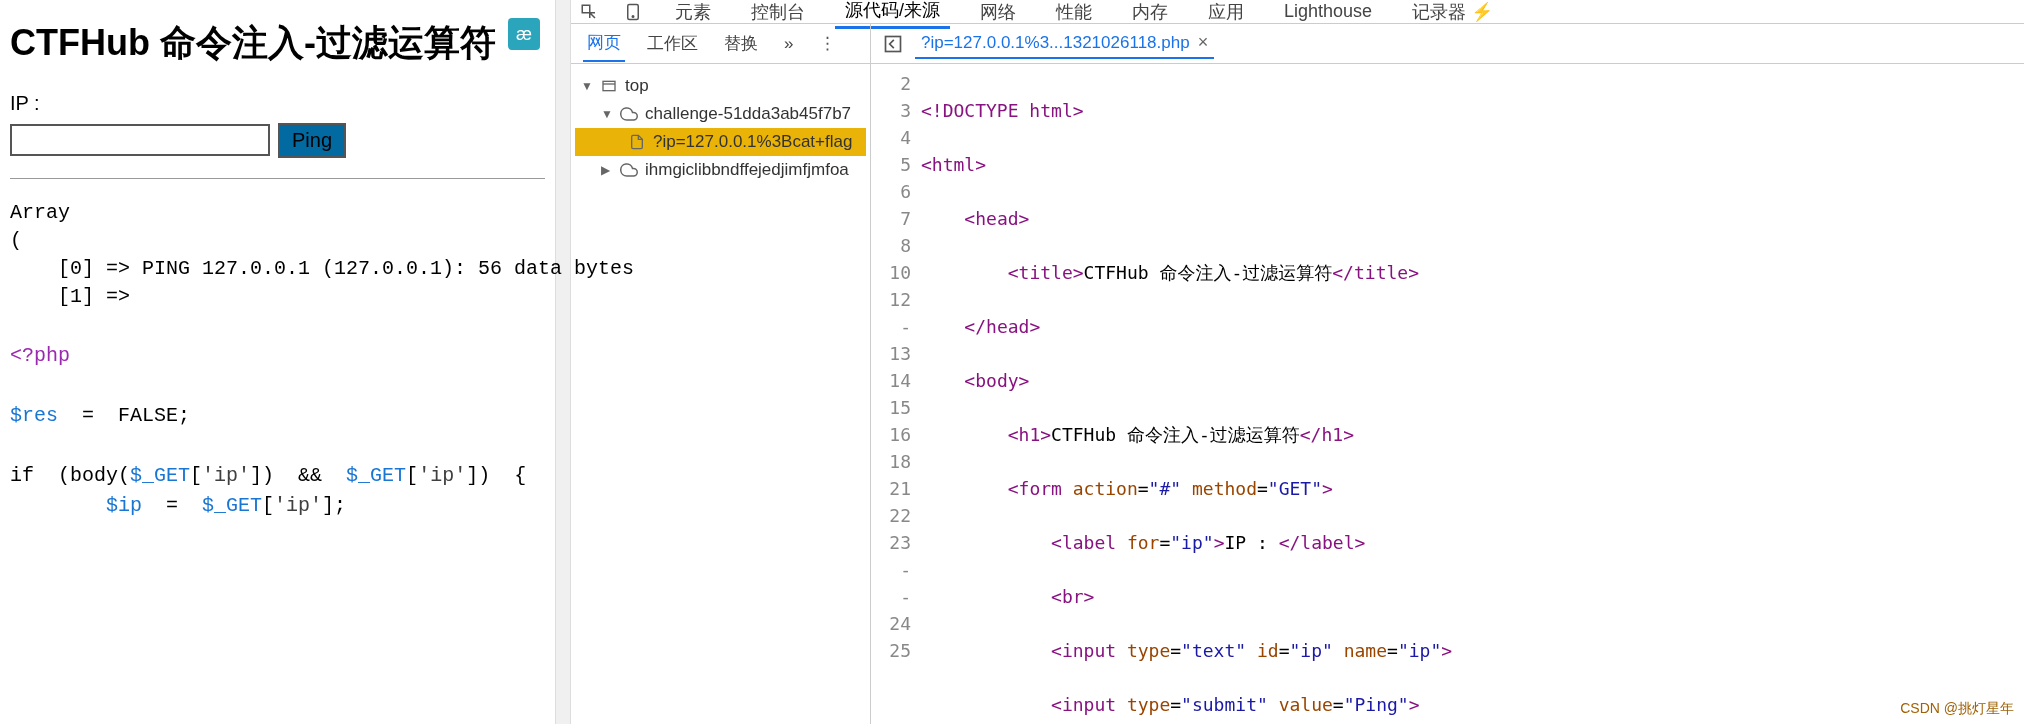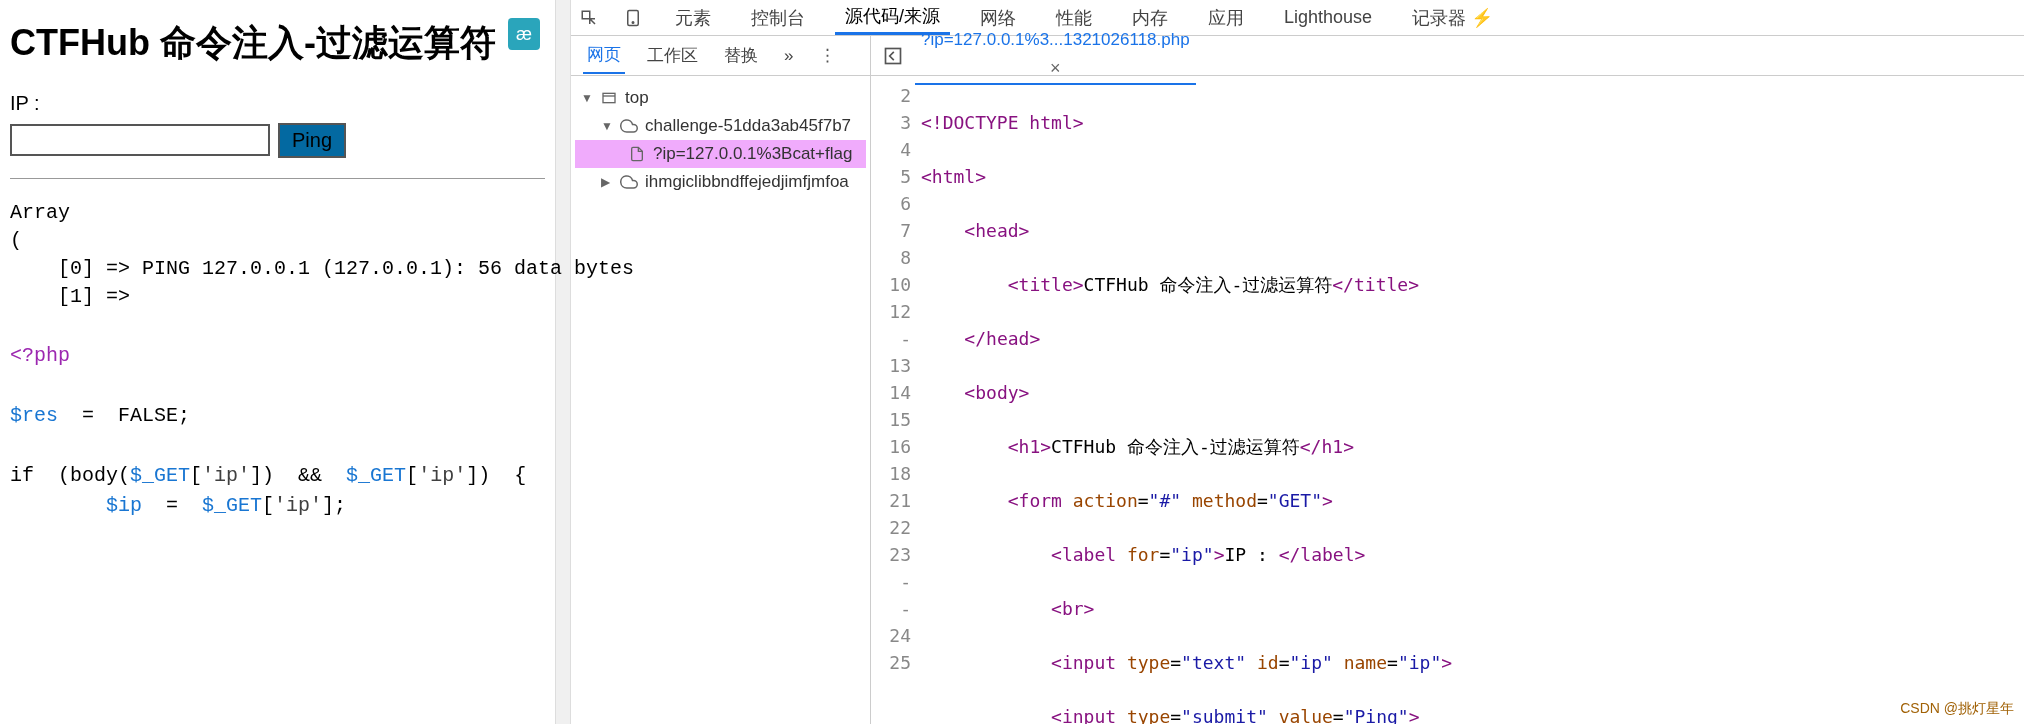--- a/index.html
+++ b/index.html
@@ -16,39 +16,39 @@
     .php-code { font-family: "Courier New", monospace; font-size: 20px; white-space: pre; line-height: 1.5; margin-top: 30px; }
     .php-tag { color: #9c27b0; }
     .php-var { color: #1976d2; }
     .php-str { color: #404040; }
     
     .translate-badge { position: absolute; top: 18px; right: 15px; width: 32px; height: 32px; background: #2aa5bb; border-radius: 4px; color: #fff; display: flex; align-items: center; justify-content: center; font-size: 18px; }
     
     .scrollbar { width: 16px; background: #f0f0f0; border-left: 1px solid #ddd; border-right: 1px solid #ddd; }
     
     .devtools { flex: 1; display: flex; flex-direction: column; background: #fff; font-family: "Segoe UI", sans-serif; }
-    .devtools-toprow { display: flex; align-items: center; height: 36px; border-bottom: 1px solid #ccc; padding: 0 6px; font-size: 18px; gap: 20px; }
+    .devtools-toprow { display: flex; align-items: center; height: 24px; border-bottom: 1px solid #ccc; padding: 0 6px; font-size: 18px; gap: 20px; }
     .dt-tab { padding: 4px 10px; cursor: pointer; color: #444; }
     .dt-tab.active { color: #000000; border-bottom: 3px solid #1a73e8; }
     .dt-icon-btn { width: 24px; height: 24px; display: flex; align-items: center; justify-content: center; cursor: pointer; color: #555; }
     
     .devtools-subrow { display: flex; height: 40px; border-bottom: 1px solid #ccc; }
     .subrow-left { width: 300px; display: flex; align-items: center; gap: 18px; padding: 0 12px; font-size: 17px; border-right: 1px solid #ccc; }
     .sub-tab { cursor: pointer; color: #444; padding: 6px 4px; }
     .sub-tab.active { color: #1a73e8; border-bottom: 2px solid #1a73e8; }
     .subrow-right { flex: 1; display: flex; align-items: center; gap: 10px; padding: 0 10px; }
-    .file-tab-active { color: #1a73e8; font-size: 17px; padding: 4px 6px; border-bottom: 2px solid #1a73e8; cursor: pointer; display: flex; align-items: center; gap: 8px; flex-direction: column; }
+    .file-tab-active { color: #1a73e8; font-size: 17px; padding: 4px 6px; border-bottom: 2px solid #1a73e8; cursor: pointer; display: flex; align-items: center; gap: 8px; }
     .file-close { color: #666; cursor: pointer; font-size: 18px; }
     
     .devtools-body { flex: 1; display: flex; overflow: hidden; }
     .file-tree { width: 300px; border-right: 1px solid #ccc; padding: 8px 4px; font-size: 17px; color: #333; }
     .tree-item { display: flex; align-items: center; gap: 6px; padding: 4px 6px; cursor: pointer; }
     .tree-item.indent1 { padding-left: 26px; }
     .tree-item.indent2 { padding-left: 52px; }
-    .tree-item.selected { background: #f0abfc; text-align: right; }
+    .tree-item.selected { background: #eab308; text-align: right; }
     .tree-arrow { font-size: 12px; color: #666; width: 12px; }
     .tree-icon { width: 20px; height: 20px; display: flex; align-items: center; justify-content: center; color: #666; }
     
     .code-area { flex: 1; display: flex; font-family: Consolas, monospace; font-size: 18px; overflow: auto; }
     .line-numbers { width: 50px; text-align: right; padding: 6px 10px 6px 4px; color: #888; user-select: none; line-height: 1.5; }
     .line-numbers div { height: 27px; }
     .code-lines { flex: 1; padding: 6px 0; line-height: 1.5; white-space: pre; }
     .code-lines div { height: 27px; }
     .tag-br { color: #881280; }
     .tag-attr { color: #994500; }

